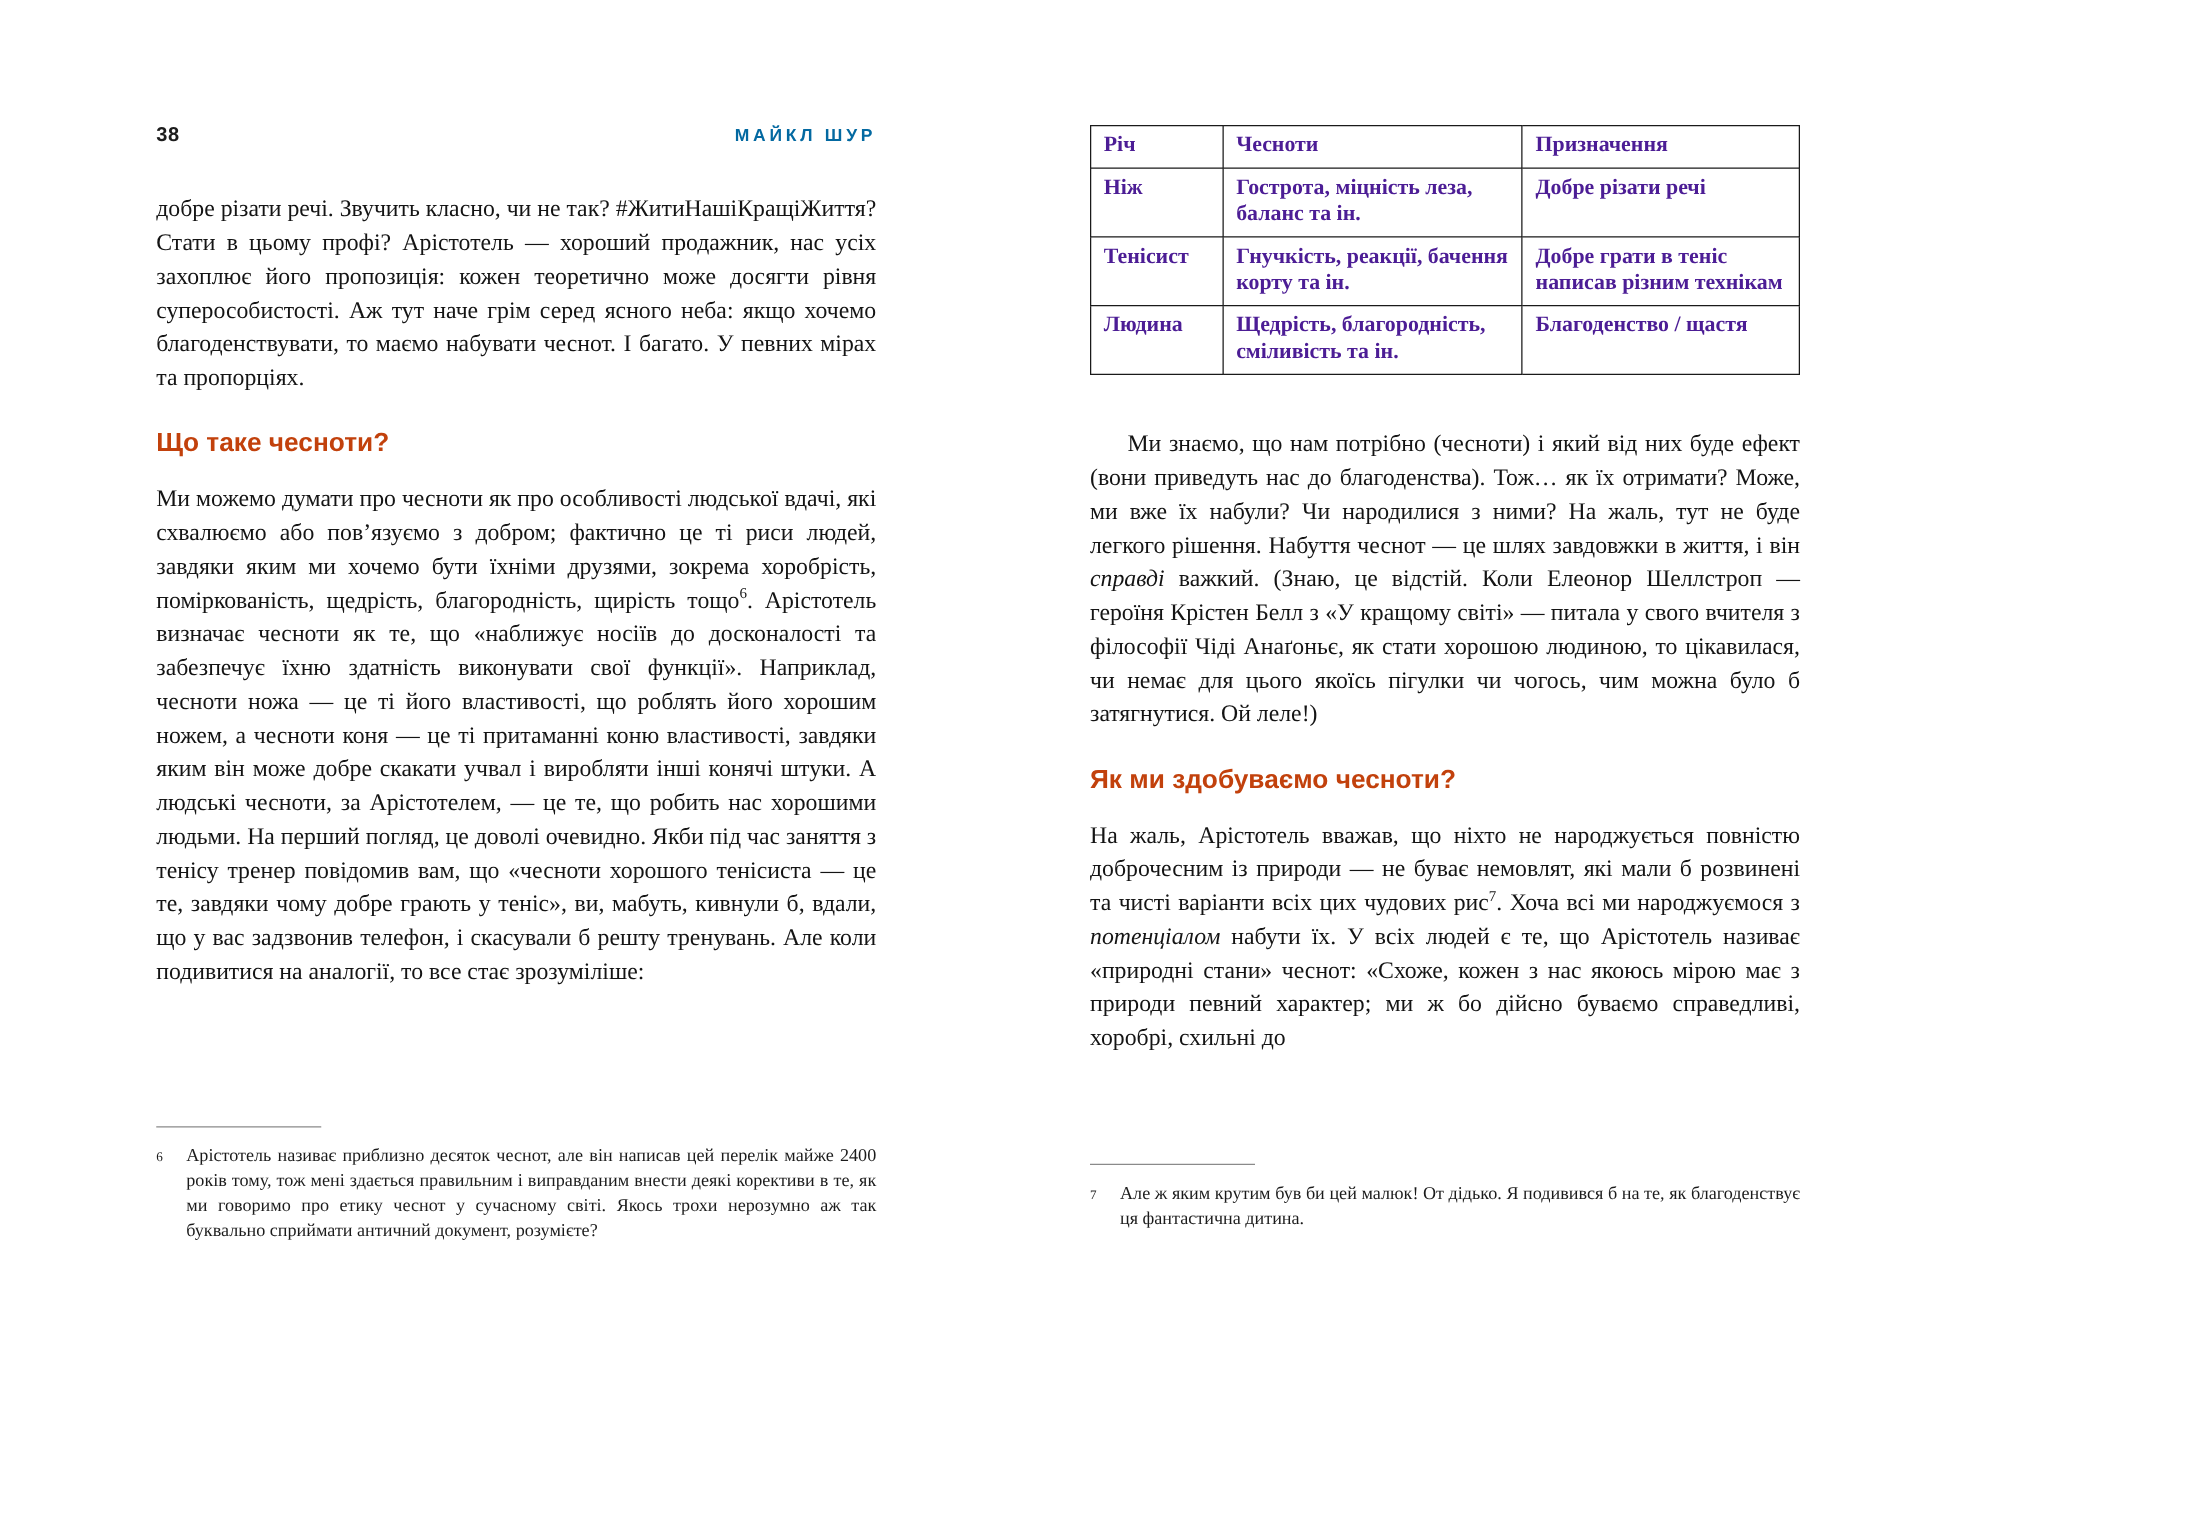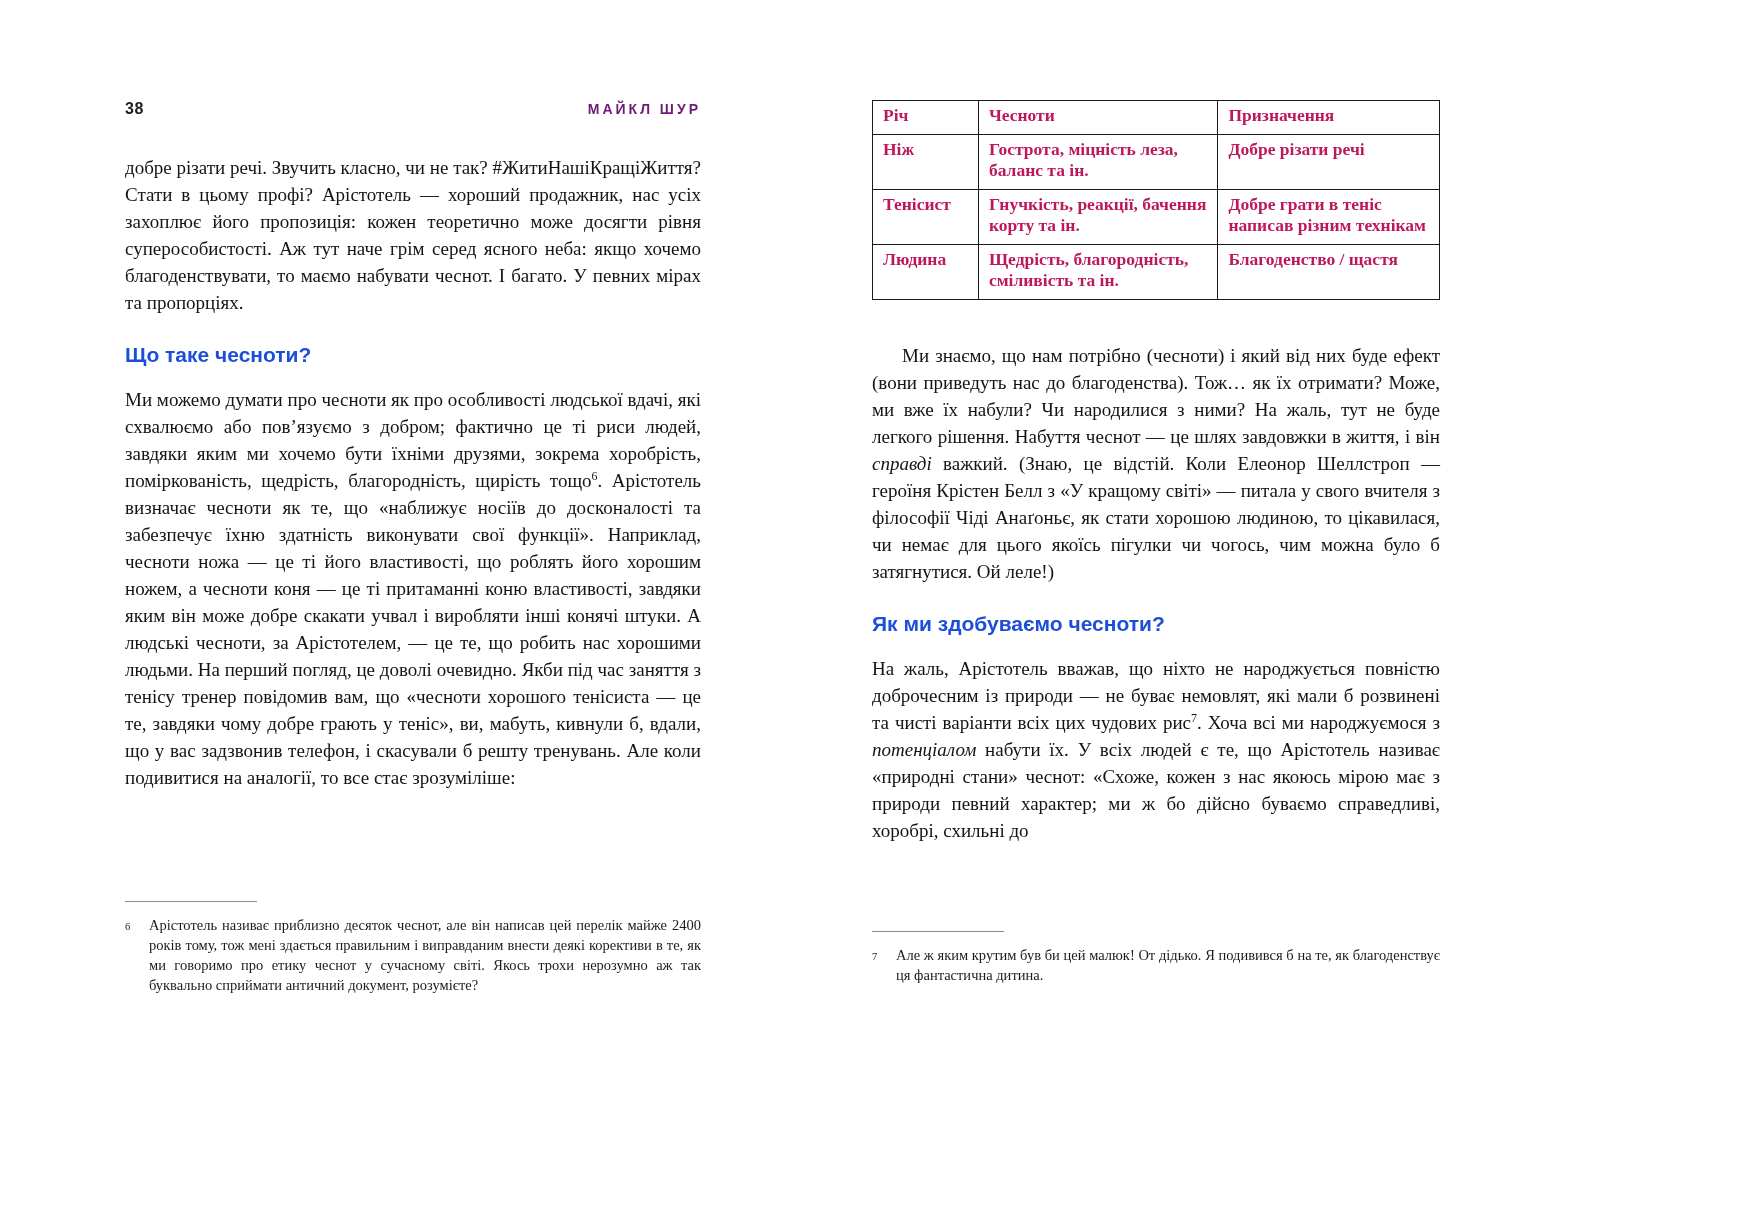--- a/index.html
+++ b/index.html
@@ -32,36 +32,36 @@
   .page-number {
     font-size: 16px;
     font-weight: bold;
     color: #1d1d1d;
     letter-spacing: 0.5px;
   }
   .running-head {
     font-size: 14px;
     font-weight: bold;
     letter-spacing: 3px;
-    color: #701a75;
+    color: #0369a1;
   }
 
   .body-text {
     margin: 0;
     font-size: 19px;
     line-height: 27px;
     text-align: justify;
   }
   .indent-first { text-indent: 30px; }
 
   .section-heading {
     font-family: "Liberation Sans", "DejaVu Sans", sans-serif;
     font-size: 21px;
     font-weight: bold;
-    color: #1d4ed8;
+    color: #c2410c;
     margin: 27px 0 19px 0;
   }
 
   sup {
     font-size: 12px;
     line-height: 0;
     vertical-align: super;
   }
   i { font-style: italic; }
 
@@ -84,21 +84,21 @@
     font-size: 10.5px;
     padding-top: 2px;
   }
   .footnote-text { text-align: justify; }
 
   .virtue-table {
     width: 100%;
     border-collapse: collapse;
     font-size: 17.5px;
     line-height: 21.5px;
-    color: #be185d;
+    color: #4c1d95;
     margin: 0 0 42px 0;
   }
   .virtue-table th,
   .virtue-table td {
     border: 1px solid #1a1a1a;
     padding: 4px 10px 7px 10px;
     text-align: left;
     vertical-align: top;
     font-weight: bold;
   }

